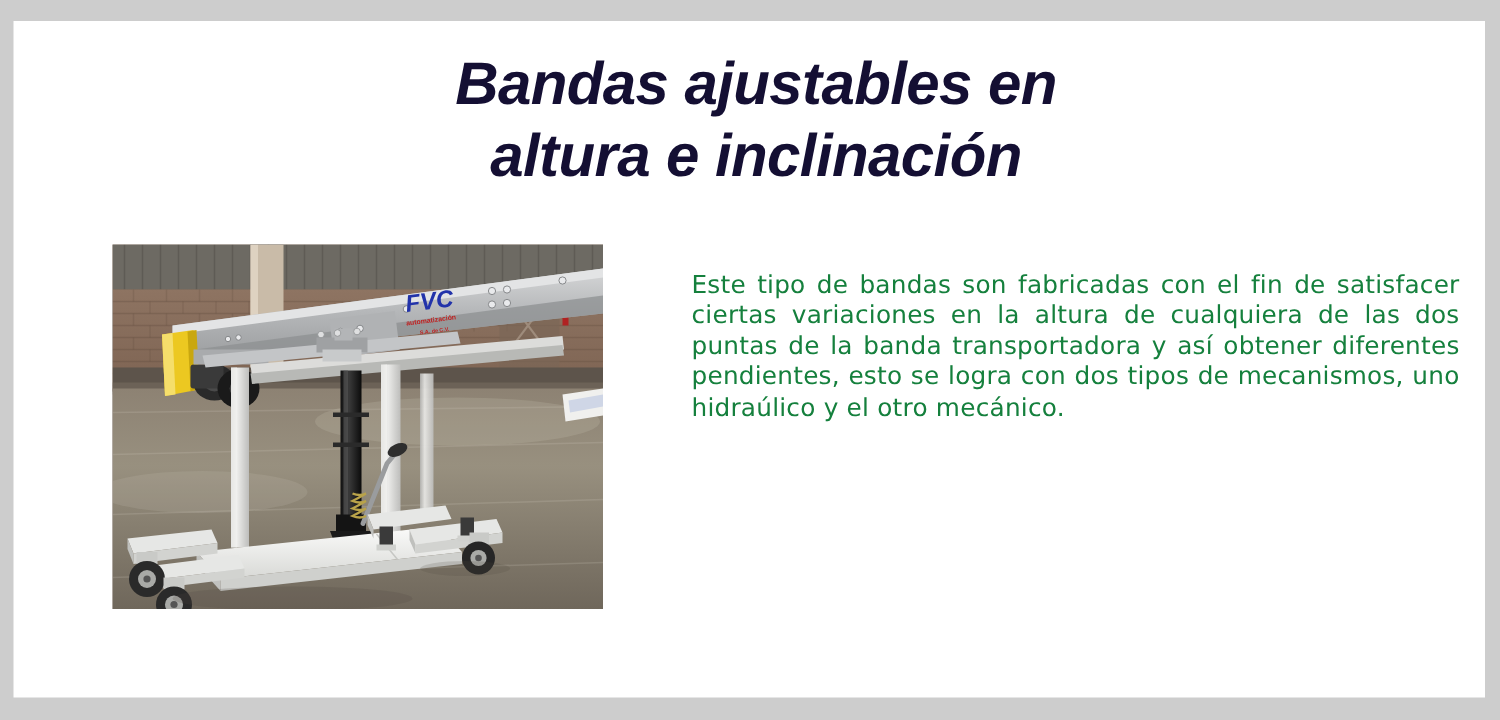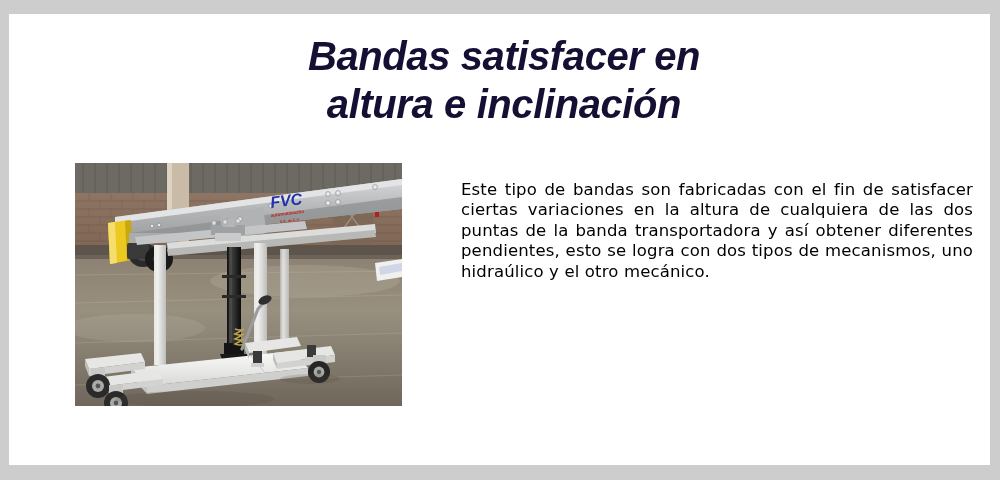--- a/index.html
+++ b/index.html
@@ -51,21 +51,21 @@
 
   
   #body-text {
     position: absolute;
     left: 452px;
     top: 149px;
     width: 512px;
     font-family: "DejaVu Sans", sans-serif;
     font-size: 16.5px;
     line-height: 20.5px;
-    color: #000000;
+    color: #15803d;
     text-align: justify;
     text-justify: inter-word;
     letter-spacing: 0.15px;
   }
 
   
   #photo {
     position: absolute;
     left: 66px;
     top: 149px;
@@ -76,21 +76,21 @@
   }
   #photo svg { display: block; }
 </style>
 </head>
 <body>
 
 <div id="slide-frame">
 
   <div id="slide-canvas">
 
-    <div id="slide-title">Bandas satisfacer en
+    <div id="slide-title">Bandas ajustables en
 altura e inclinación</div>
 
     <div id="photo">
       <svg width="327" height="243" viewBox="0 0 327 243" xmlns="http://www.w3.org/2000/svg">
         <defs>
           <linearGradient id="floorGrad" x1="0" y1="0" x2="0" y2="1">
             <stop offset="0%" stop-color="#8d8273"></stop>
             <stop offset="35%" stop-color="#98907f"></stop>
             <stop offset="100%" stop-color="#6f675b"></stop>
           </linearGradient>

